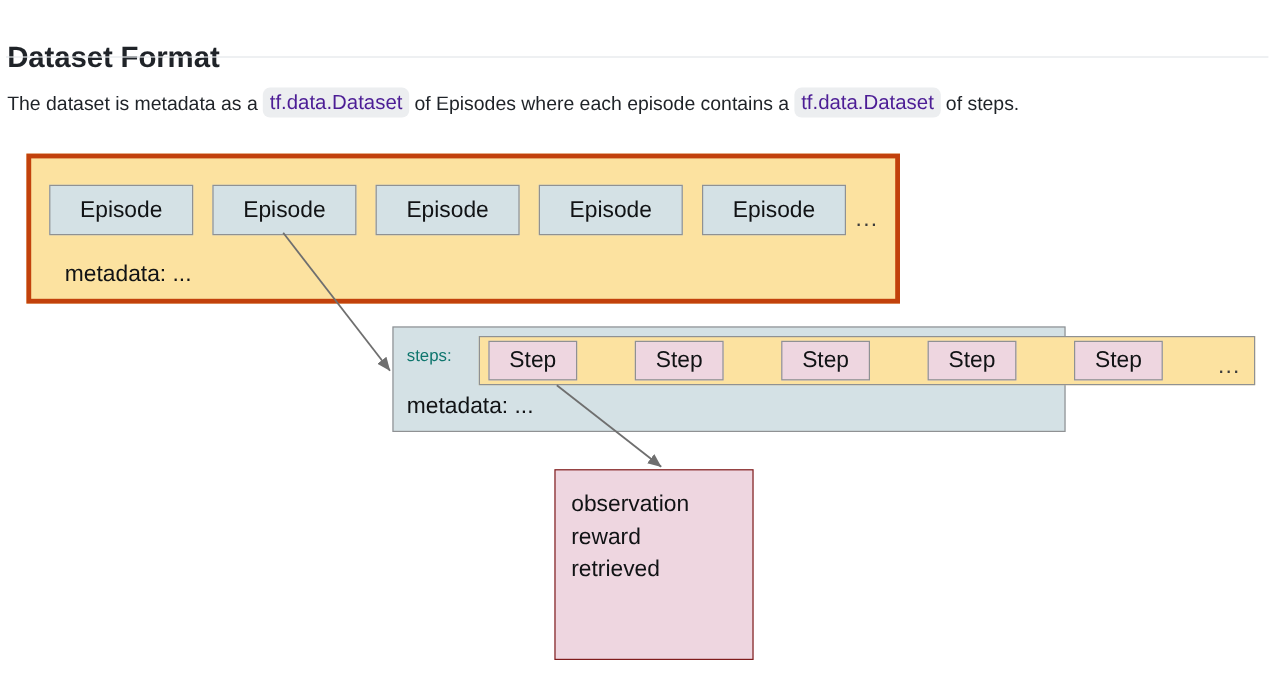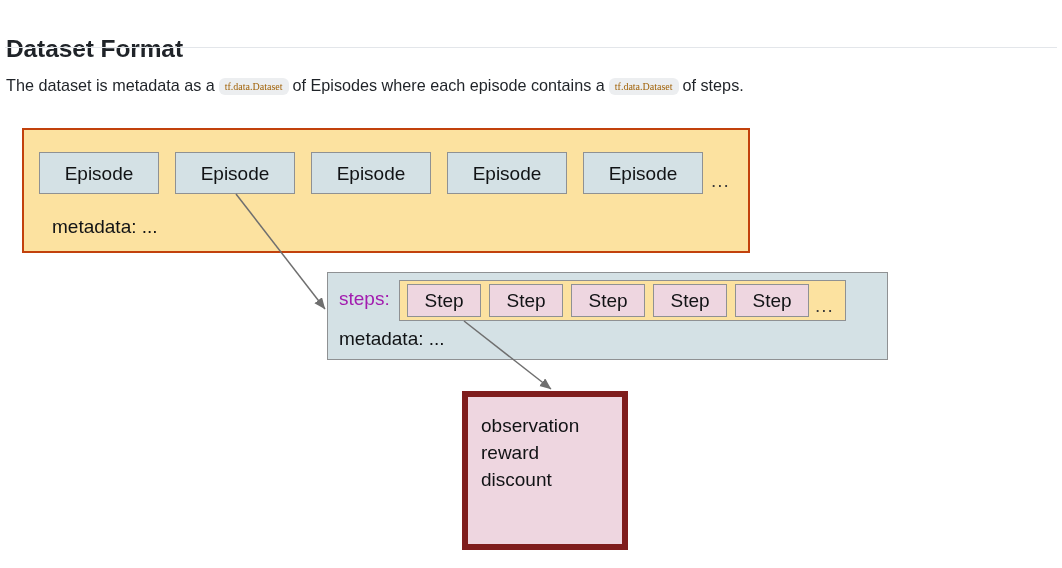--- a/index.html
+++ b/index.html
@@ -44,26 +44,26 @@
     position: absolute;
     left: 6px;
     top: 73px;
     width: 1050px;
     font-size: 16.2px;
     line-height: 1.55;
     color: #1f2328;
     white-space: nowrap;
   }
   .code-chip {
-    font-family: Liberation Serif, serif;
-    font-size: 10px;
+    font-family: Liberation Sans, sans-serif;
+    font-size: 17px;
     background: #eceef0;
     border-radius: 6px;
     padding: 3px 6px 3px 6px;
-    color: #a16207;
+    color: #4c1d95;
     vertical-align: 1px;
   }
 
   
   #diagram {
     position: absolute;
     left: 0;
     top: 0;
     width: 1062px;
     height: 568px;
@@ -78,21 +78,21 @@
   }
 
   
   #episodes-container {
     position: absolute;
     left: 22px;
     top: 128px;
     width: 728px;
     height: 125px;
     background: #fce2a0;
-    border: 2px solid #c2410c;
+    border: 4px solid #c2410c;
   }
   .episode-row {
     position: absolute;
     left: 15px;
     top: 22px;
     display: flex;
     align-items: center;
   }
   .episode-box {
     width: 120px;
@@ -129,33 +129,34 @@
     top: 272px;
     width: 561px;
     height: 88px;
     background: #d4e1e5;
     border: 1px solid #8f9193;
   }
   #steps-label {
     position: absolute;
     left: 11px;
     top: 15px;
-    font-size: 19px;
-    color: #a21caf;
+    font-size: 14px;
+    color: #0f766e;
   }
   #steps-strip {
     position: absolute;
     left: 71px;
     top: 7px;
     height: 41px;
     background: #fce2a0;
     border: 1px solid #8f9193;
     display: flex;
     align-items: center;
     padding: 0 3px;
+    gap: 40px;
   }
   .step-box {
     width: 74px;
     height: 33px;
     background: #eed6e0;
     border: 1px solid #8f9193;
     display: flex;
     align-items: center;
     justify-content: center;
     font-size: 19px;
@@ -180,21 +181,21 @@
   }
 
   
   #step-detail-box {
     position: absolute;
     left: 462px;
     top: 391px;
     width: 166px;
     height: 159px;
     background: #eed6e0;
-    border: 6px solid #7f1d1d;
+    border: 1px solid #7f1d1d;
     padding: 15px 0 0 13px;
   }
   .detail-field {
     font-size: 19px;
     color: #111315;
     line-height: 27px;
     white-space: nowrap;
   }
 </style>
 </head>
@@ -248,21 +249,21 @@
           <span>Step</span>
         </div>
       <span class="ellipsis-inner">...</span>
     </div>
     <div id="steps-metadata">metadata: ...</div>
   </div>
 
   <div id="step-detail-box">
     <div class="detail-field">observation</div>
     <div class="detail-field">reward</div>
-    <div class="detail-field">discount</div>
+    <div class="detail-field">retrieved</div>
   </div>
 
   <svg id="arrow-layer" viewBox="0 0 1062 568" width="1062" height="568">
     <defs>
       <marker id="arrowhead" markerWidth="9" markerHeight="9" refX="7.4" refY="3.2" orient="auto" markerUnits="strokeWidth">
         <path d="M0,0 L7.6,3.2 L0,6.4 z" fill="#6f6f6f"></path>
       </marker>
     </defs>
     <line x1="236" y1="194" x2="325" y2="309" stroke="#6f6f6f" stroke-width="1.5" marker-end="url(#arrowhead)"></line>
     <line x1="464" y1="321" x2="551" y2="389" stroke="#6f6f6f" stroke-width="1.5" marker-end="url(#arrowhead)"></line>

